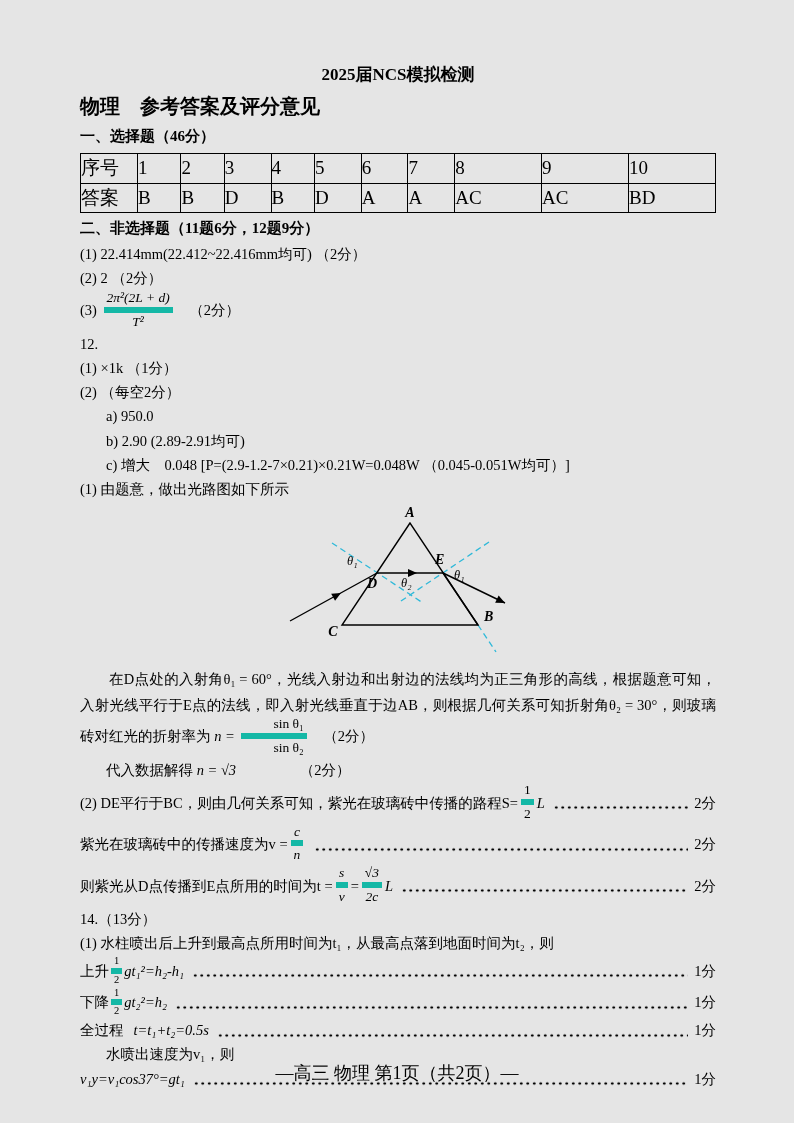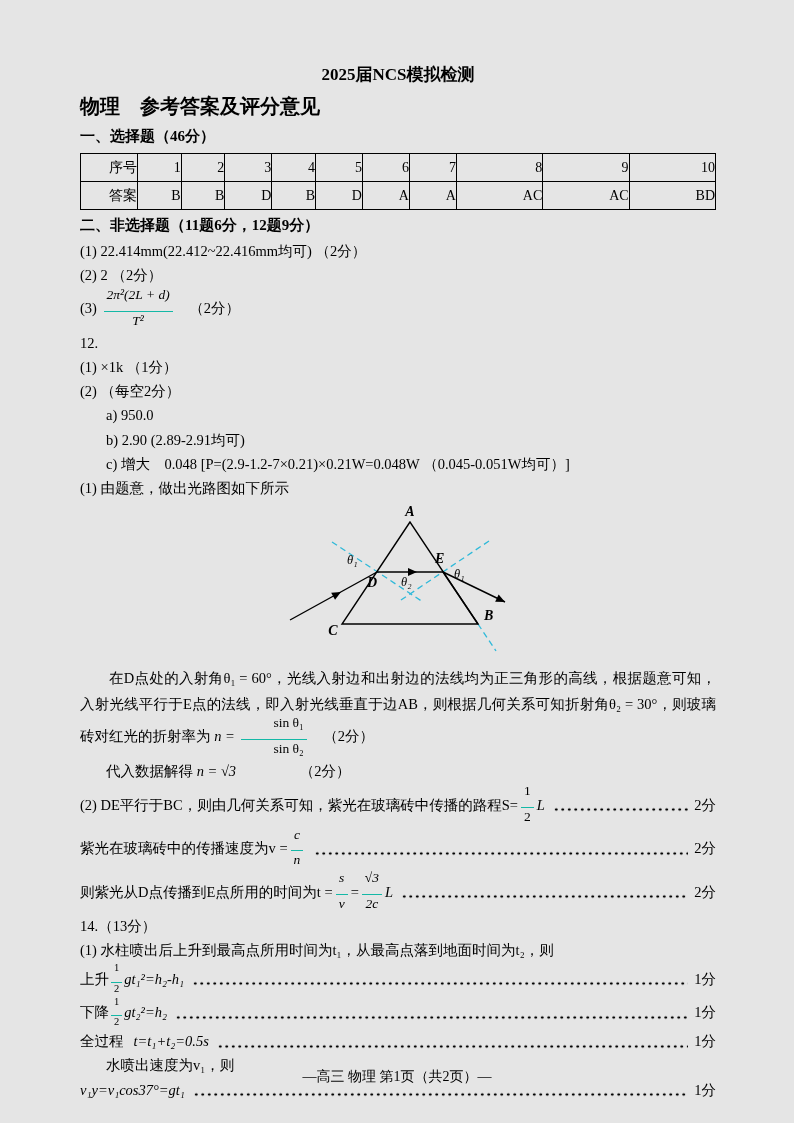--- a/index.html
+++ b/index.html
@@ -7,42 +7,42 @@
     position:relative; width:794px; height:1123px; margin:0 auto;
     background:#e5e5e5; color:#000; box-sizing:border-box;
     padding:62px 78px 0 80px; overflow:hidden;
     font-family:"Liberation Serif","DejaVu Serif",serif;
     font-size:14.5px; line-height:1.5;
   }
   .title { text-align:center; font-weight:bold; font-size:17px; }
   .subtitle { font-weight:bold; font-size:20px; margin-top:3px; }
   .h1 { font-weight:bold; font-size:15px; margin:4px 0 4px 0; }
   .ans-table { border-collapse:collapse; width:100%; margin-top:6px; }
-  .ans-table td { border:1.2px solid #000; text-align:right; height:27px; padding:0; font-size:14px; }
+  .ans-table td { border:1.2px solid #000; text-align:left; height:27px; padding:0; font-size:19px; }
   .ans-table td.lab { width:56px; }
   .line { margin:2.5px 0; }
   .ind { margin-left:26px; }
   .flexline { display:flex; align-items:center; margin:2.5px 0; }
   .dots { flex:1 1 auto; height:8px; margin:8px 6px 0 8px;
     background-image:radial-gradient(circle,#000 1px,transparent 1.35px);
     background-size:6.5px 6.5px; background-repeat:repeat-x; background-position:0 center; }
   .score { white-space:nowrap; }
   .it { font-style:italic; }
   .frac { display:inline-block; vertical-align:middle; text-align:center;
     line-height:1.15; margin:0 3px; position:relative; top:-2px; font-size:13.5px; }
-  .frac .num { display:block; padding:0 3px 8px 3px; border-bottom:1px solid #14b8a6; }
+  .frac .num { display:block; padding:0 3px 1px 3px; border-bottom:6px solid #14b8a6; }
   .frac .den { display:block; padding:1px 3px 0 3px; }
   .frac.small { font-size:10.5px; line-height:1; top:-1px; margin:0 2px; }
   .para { text-indent:2em; margin:4px 0 2px 0; line-height:1.8; text-align:justify; }
   .gapL { margin-left:60px; }
   .gapS { margin-left:10px; }
   .diagram { margin:2px 0 4px 185px; }
   .dlabel { font-family:"Liberation Serif","DejaVu Serif",serif; font-style:italic; font-size:14px; font-weight:bold; }
   .tlabel { font-family:"Liberation Serif","DejaVu Serif",serif; font-style:italic; font-size:12.5px; }
-  .footer { position:absolute; left:0; right:0; bottom:36px; text-align:center; font-size:14px; }
+  .footer { position:absolute; left:0; right:0; bottom:36px; text-align:center; font-size:18px; }
 </style>
 </head>
 <body>
 
 <div class="page">
 
   <div class="title">2025届NCS模拟检测</div>
   <div class="subtitle">物理　参考答案及评分意见</div>
 
   <div class="h1">一、选择题（46分）</div>

